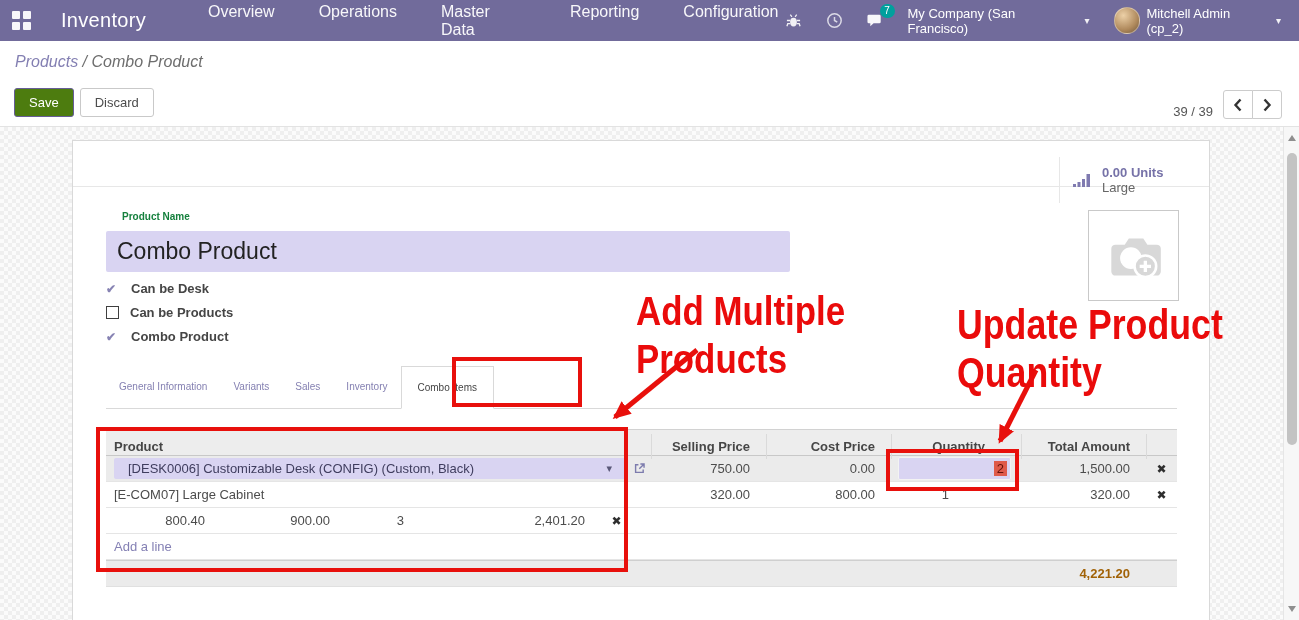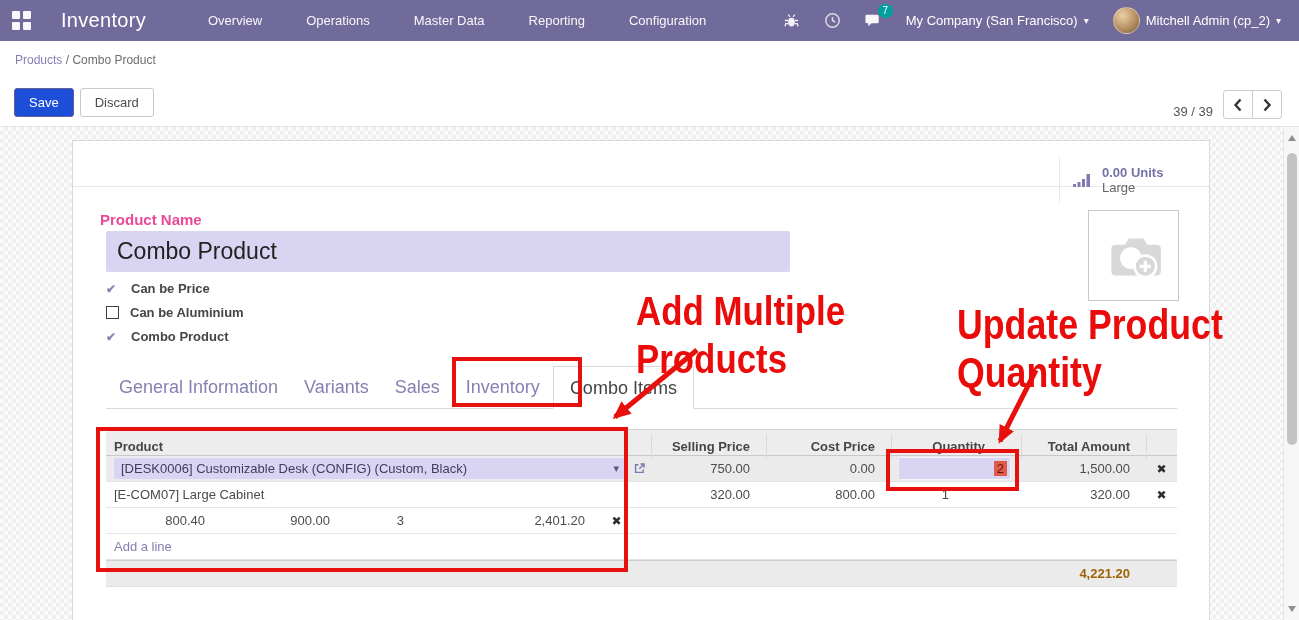--- a/index.html
+++ b/index.html
@@ -9,39 +9,39 @@
     font-family:"Liberation Sans", sans-serif; background:#fff; color:#4c4c4c;
   }
 
   
   .navbar { position:absolute; top:0; left:0; width:1299px; height:41px;
     background:#716b9b; display:flex; align-items:center; color:#fff; }
   .apps-icon { display:inline-grid; grid-template-columns:8px 8px; grid-template-rows:8px 8px;
     gap:3px; margin:0 0 0 12px; cursor:pointer; }
   .apps-icon i { background:rgba(255,255,255,.95); border-radius:1px; }
   .brand { font-size:20px; font-weight:400; margin-left:30px; letter-spacing:.3px; }
-  .nav-menus { display:flex; margin-left:56px; column-gap:19px; font-size:13px;gap:32px; }
+  .nav-menus { display:flex; margin-left:56px; column-gap:19px; font-size:16px;gap:32px; }
   .nav-menus span { color:rgba(255,255,255,.95); padding:4px 6px; cursor:pointer; }
   .systray { margin-left:auto; display:flex; align-items:center; gap:24px; padding-right:18px; font-size:13px; }
   .tray-icon { width:17px; height:17px; display:inline-flex; cursor:pointer; position:relative; }
   .badge { position:absolute; top:-8px; right:-11px; background:#00a09d; color:#fff;
     font-size:10px; line-height:14px; min-width:15px; text-align:center; border-radius:8px; padding:0 3px; }
   .tray-label { display:flex; align-items:center; gap:6px; cursor:pointer; }
   .caret { font-size:10px; opacity:.9; }
   .avatar { width:27px; height:27px; border-radius:50%;
     background:radial-gradient(circle at 35% 30%, #ecd0a7, #b08a5d 60%, #6e5436); border:1px solid rgba(255,255,255,.4); }
 
   
   .control-panel { position:absolute; top:41px; left:0; width:1299px; height:86px; background:#fff;
     border-bottom:1px solid #e3e3e3; }
-  .breadcrumb { position:absolute; left:15px; top:12px; font-size:12px; color:#6e6e6e; }
+  .breadcrumb { position:absolute; left:15px; top:12px; font-size:16px; color:#6e6e6e;font-style:italic; }
   .breadcrumb .bc-link { color:#837fb2; cursor:pointer; }
   .cp-buttons { position:absolute; left:14px; top:47px; display:flex; gap:6px; }
   .btn { font-size:13px; padding:6px 14px; border-radius:3px; cursor:pointer; line-height:15px; }
-  .btn-save { background:#1d4ed8; border:1px solid #665d97; color:#fff; }
+  .btn-save { background:#4d7c0f; border:1px solid #665d97; color:#fff; }
   .btn-discard { background:#fff; border:1px solid #c9c9c9; color:#4c4c4c; }
   .pager { position:absolute; right:17px; top:49px; display:flex; align-items:flex-end; }
   .pager-text { font-size:13px; color:#555; margin-right:10px; }
   .pager-btn { width:30px; height:29px; background:#fff; border:1px solid #ccc; display:flex;
     align-items:center; justify-content:center; cursor:pointer; }
   .pager-btn.prev { border-radius:3px 0 0 3px; }
   .pager-btn.next { border-radius:0 3px 3px 0; margin-left:-1px; }
 
   
   .content { position:absolute; top:127px; left:0; width:1299px; height:493px;
@@ -53,35 +53,35 @@
 
   .sheet { position:absolute; left:72px; top:13px; width:1138px; height:481px;
     background:#fff; border:1px solid #d9d9d9; }
   .sheet-header { position:absolute; top:0; left:0; right:0; height:46px; border-bottom:1px solid #e7e7e7; }
   .stat-button { position:absolute; right:0; top:0; width:150px; height:46px; border-left:1px solid #e7e7e7;
     display:flex; align-items:center; gap:9px; padding-left:13px; cursor:pointer;margin-top:16px; }
   .stat-text { font-size:13px; line-height:15px; }
   .stat-value { color:#7672a8; font-weight:bold; }
   .stat-label { color:#666; }
 
-  .field-label { position:absolute; left:27px; top:70px; font-size:15px; font-weight:bold; color:#ec4899; }
+  .field-label { position:absolute; left:49px; top:70px; font-size:10px; font-weight:bold; color:#15803d; }
   .name-input { position:absolute; left:33px; top:90px; width:684px; height:41px; background:#d9d4f2;
     border-radius:2px; font-size:23px; color:#222; line-height:41px; padding-left:11px; }
 
   .checks { position:absolute; left:33px; top:140px; }
   .check-row { display:flex; align-items:center; gap:11px; height:15px; margin-bottom:9px;
     font-size:13px; font-weight:bold; color:#454545; }
   .cb-on { width:14px; color:#8783b3; font-size:12px; line-height:14px; }
   .cb-off { width:13px; height:13px; border:1px solid #3f3f3f; background:#fff; }
 
   .img-placeholder { position:absolute; left:1015px; top:69px; width:91px; height:91px;
     border:1px solid #c9c9c9; display:flex; align-items:center; justify-content:center; cursor:pointer; }
 
   .tabs { position:absolute; left:33px; top:225px; width:1071px; height:43px;
-    border-bottom:1px solid #d9d9d9; display:flex; font-size:18px;text-align:right; }
+    border-bottom:1px solid #d9d9d9; display:flex; font-size:10px;text-align:right; }
   .tab { line-height:42px; padding:0 13px; color:#8581b2; cursor:pointer; }
   .tab.active { background:#fff; border:1px solid #d9d9d9; border-bottom-color:#fff; color:#444;
     padding:0 16px; margin-bottom:-1px; }
 
   
   .o-table { position:absolute; left:33px; top:288px; width:1071px; font-size:13px; }
   .trow, .thead, .tfoot { display:flex; align-items:center; }
   .thead { height:27px; background:#ededed; border-top:1px solid #d2d2d2; border-bottom:1px solid #c8c8c8;
     font-weight:bold; color:#464646; }
   .thead > div { border-left:1px solid #dadada; height:100%; display:flex; align-items:center;margin-top:8px; }
@@ -91,21 +91,21 @@
   .c-cost  { width:125px; justify-content:flex-end; text-align:right; padding-right:16px; }
   .c-qty   { width:130px; justify-content:flex-end; text-align:right; padding-right:36px; }
   .c-total { width:125px; justify-content:flex-end; text-align:right; padding-right:16px; }
   .c-del   { width:31px;  justify-content:center; text-align:center; padding:0; }
   .trow { height:26px; background:#fff; border-bottom:1px solid #e5e5e5; color:#4c4c4c; }
   .trow > div { display:flex; align-items:center; }
   .trow .c-sell, .trow .c-cost, .trow .c-total { justify-content:flex-end; }
   .trow .c-qty { justify-content:flex-end; padding-right:72px; }
   .trow.selected { background:#ebebeb; }
   .m2o-box { width:512px; height:21px; background:#d9d4f2; border-radius:2px; display:flex;
-    align-items:center; justify-content:space-between; padding:0 7px; color:#3f3d5e; cursor:pointer; }
+    align-items:center; justify-content:space-between; padding:0 14px; color:#3f3d5e; cursor:pointer; }
   .m2o-caret { color:#5a5878; font-size:11px; }
   .ext-link { margin-left:7px; display:inline-flex; cursor:pointer; }
   .qty-input { width:113px; height:23px; background:#d9d4f2; border:1px solid #f3f3f3; border-radius:2px;
     display:flex; align-items:center; justify-content:flex-end; padding-right:3px; margin-right:-12px; }
   .qty-sel { background:#df5a4a; color:#66110a; padding:0 3px; }
   .trow .c-qty.has-input { padding-right:22px; }
   .del-x { font-size:12px; color:#2e2e2e; cursor:pointer; }
   .addline-row { height:26px; background:#fff; border-bottom:1px solid #e5e5e5; display:flex; align-items:center; }
   .addline { color:#8480b4; padding-left:8px; cursor:pointer; }
   .tfoot { height:27px; background:#ebebeb; border-top:1px solid #cfcfcf; border-bottom:1px solid #e0e0e0; }
@@ -223,25 +223,25 @@
         </span>
       </div>
     </div>
 
     <div class="field-label">Product Name</div>
     <div class="name-input">Combo Product</div>
 
     <div class="checks">
       <div class="check-row">
         <span class="cb-on">✔</span>
-        <span>Can be Price</span>
+        <span>Can be Desk</span>
       </div>
       <div class="check-row">
         <span class="cb-off"></span>
-        <span>Can be Aluminium</span>
+        <span>Can be Products</span>
       </div>
       <div class="check-row">
         <span class="cb-on">✔</span>
         <span>Combo Product</span>
       </div>
     </div>
 
     <div class="img-placeholder">
       <svg viewBox="0 0 64 64" width="66" height="66">
         <path fill="#d8d8d8" d="M14 21 h9 l4-6 h14 l4 6 h9 a4 4 0 0 1 4 4 v22 a4 4 0 0 1-4 4 H14 a4 4 0 0 1-4-4 V25 a4 4 0 0 1 4-4 z"></path>

